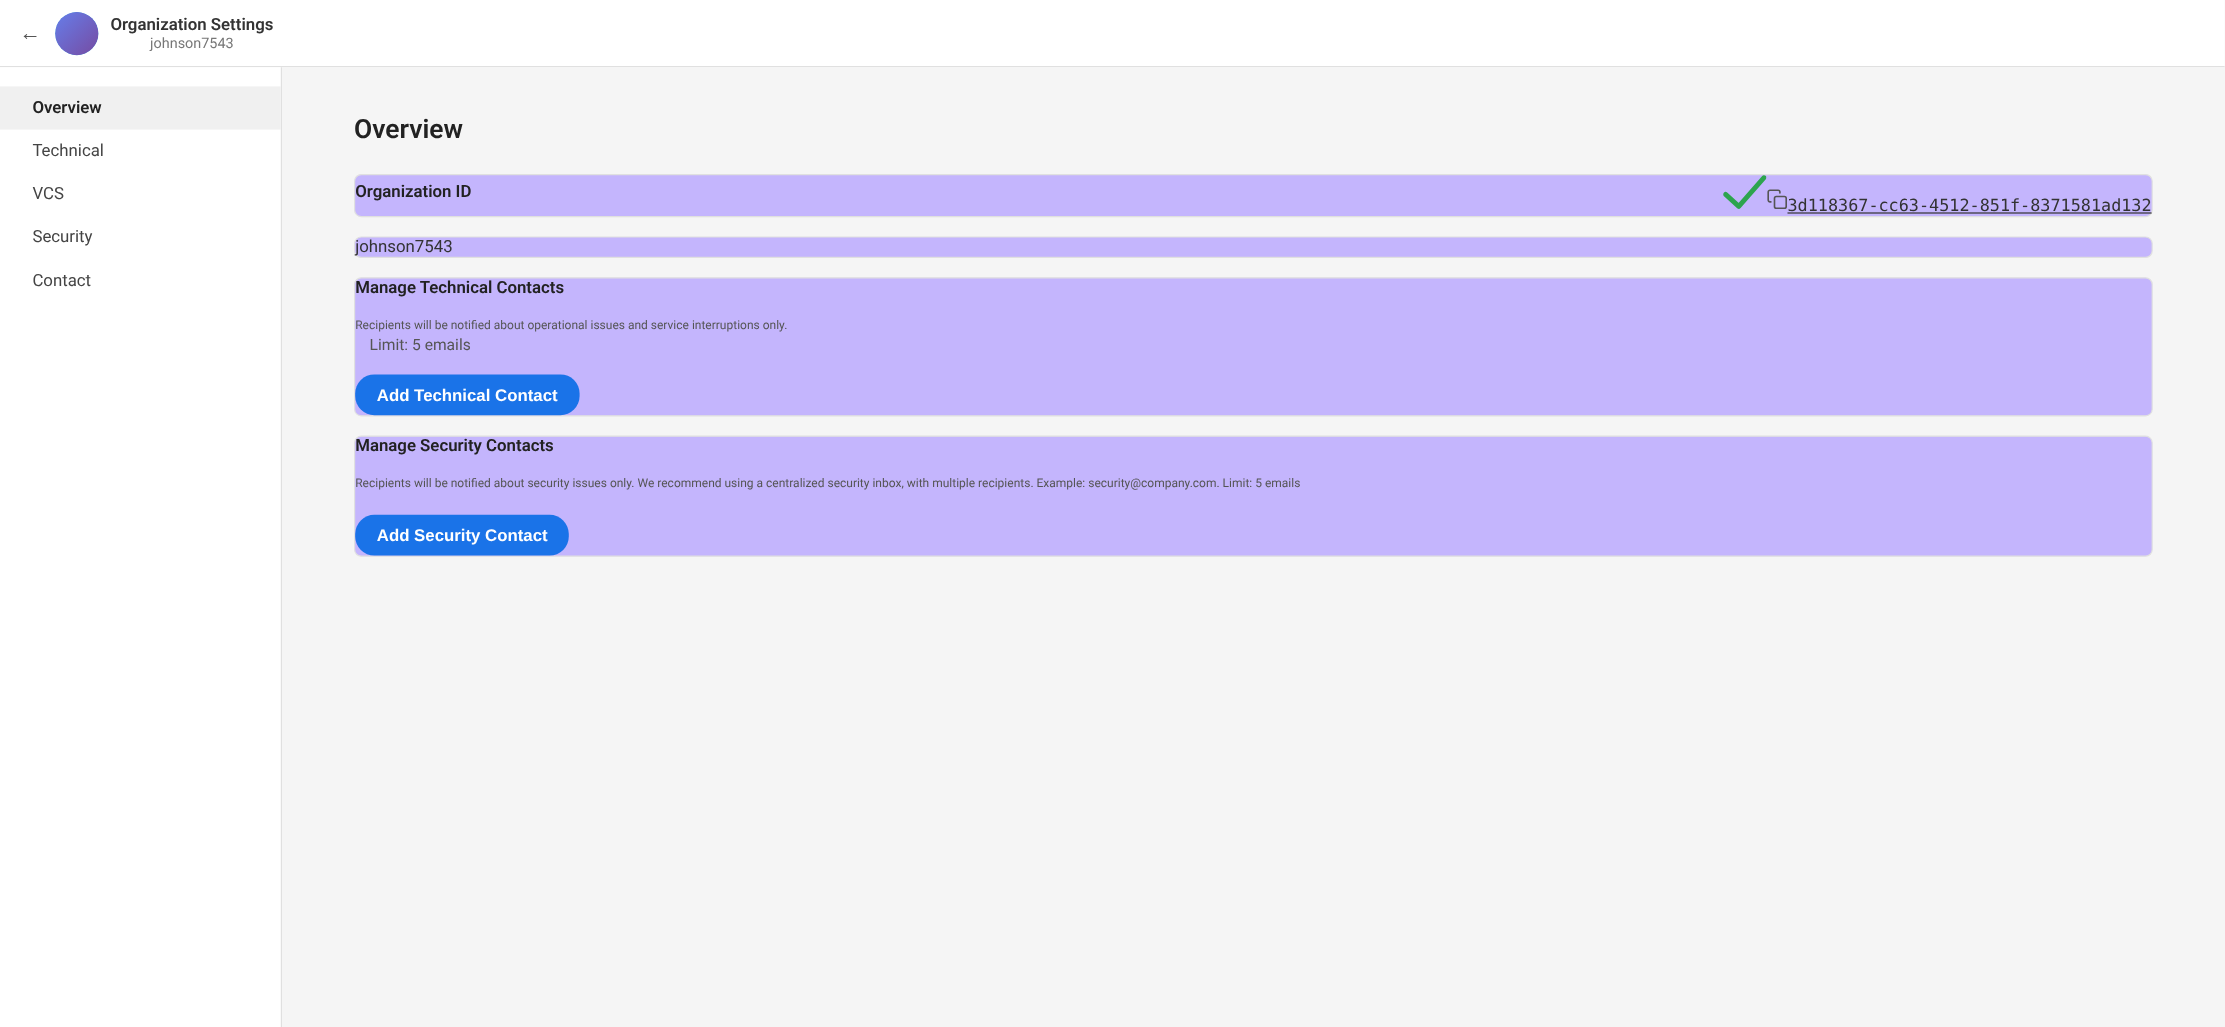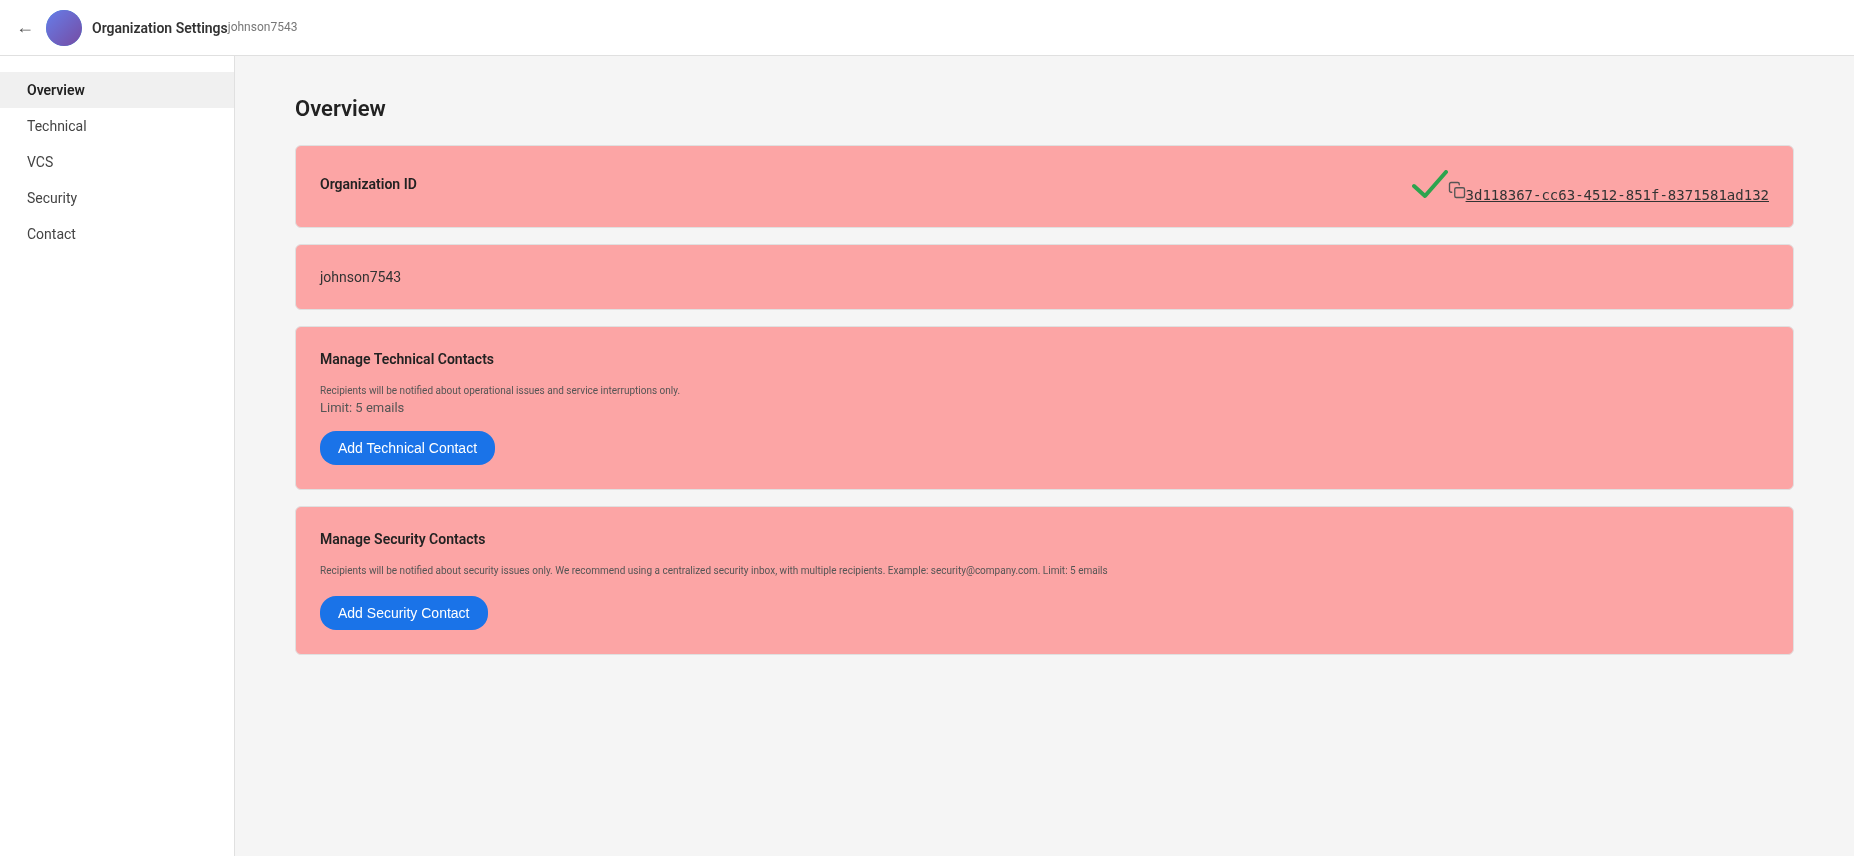--- a/index.html
+++ b/index.html
@@ -50,21 +50,22 @@
 
     .org-avatar-img {
       width: 100%;
       height: 100%;
       background: linear-gradient(135deg, #667eea, #764ba2);
       border-radius: 50%;
     }
 
     .header-info {
       display: flex;
-      flex-direction: row;
+      flex-direction: column;
+      align-items: center;
     }
 
     .header-title {
       font-size: 14px;
       font-weight: 600;
       color: #333;
     }
 
     .header-subtitle {
       font-size: 12px;
@@ -112,24 +113,23 @@
 
     .page-title {
       font-size: 22px;
       font-weight: 600;
       color: #222;
       margin-bottom: 24px;
     }
 
     
     .card {
-      background: #fca5a5;
+      background: #c4b5fd;
       border: 1px solid #e0e0e0;
       border-radius: 6px;
-      padding: 24px;
       margin-bottom: 16px;
     }
 
     .card-row {
       display: flex;
       align-items: center;
       justify-content: space-between;
     }
 
     .card-label {
@@ -166,30 +166,31 @@
       font-size: 10px;
       color: #555;
       margin-top: 18px;
       margin-bottom: 4px;
     }
 
     .card-limit {
       font-size: 13px;
       color: #555;
       margin-bottom: 16px;
+      margin-left: 12px;
     }
 
     .btn-primary {
       background: #1a73e8;
       color: #fff;
       border: none;
       border-radius: 16px;
       padding: 9px 18px;
       font-size: 14px;
-      font-weight: 400;
+      font-weight: 700;
       cursor: pointer;
     }
 
     .checkmark-svg {
       display: inline-block;
     }
   </style>
 </head>
 <body>
 

